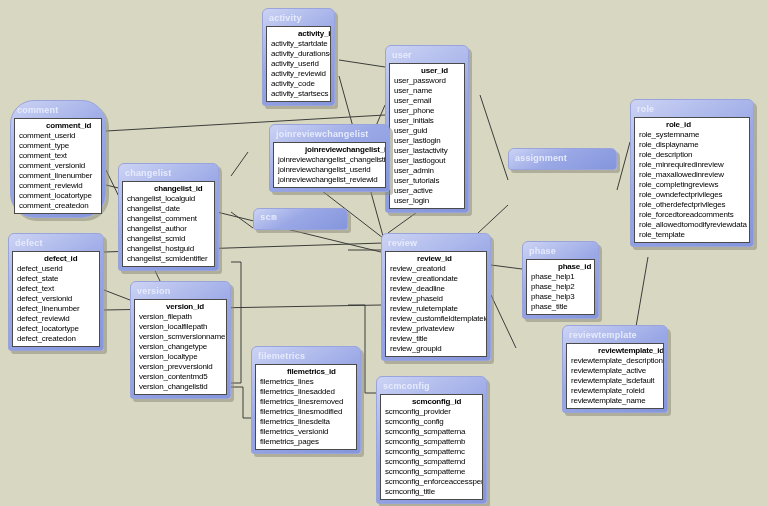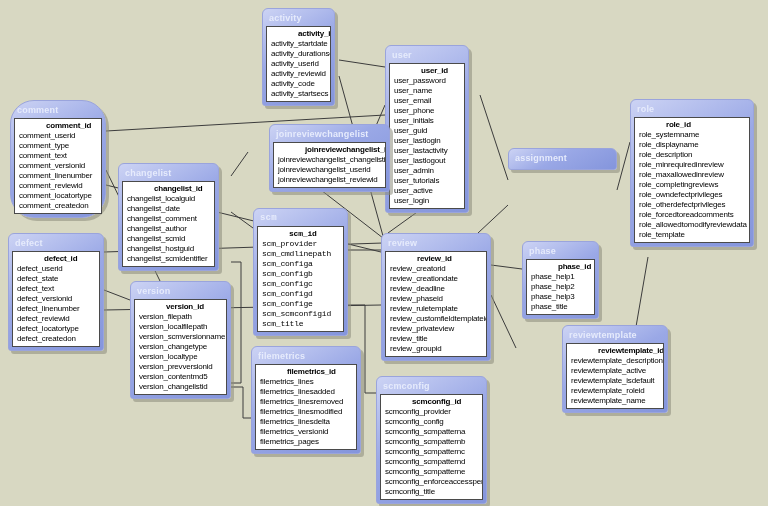--- a/index.html
+++ b/index.html
@@ -126,32 +126,20 @@
           <div class="fld">changelist_date</div>
           <div class="fld">changelist_comment</div>
           <div class="fld">changelist_author</div>
           <div class="fld">changelist_scmid</div>
           <div class="fld">changelist_hostguid</div>
           <div class="fld">changelist_scmidentifier</div>
         </div>
       </div>
       <div class="tbl" style="left: 253px; top: 208px; width: 95px; font-family: Liberation Mono, monospace;">
         <div class="tbl-h">scm</div>
-        <div class="tbl-b">
-          <div class="fld pk">scm_id</div>
-          <div class="fld">scm_provider</div>
-          <div class="fld">scm_cmdlinepath</div>
-          <div class="fld">scm_configa</div>
-          <div class="fld">scm_configb</div>
-          <div class="fld">scm_configc</div>
-          <div class="fld">scm_configd</div>
-          <div class="fld">scm_confige</div>
-          <div class="fld">scm_scmconfigid</div>
-          <div class="fld">scm_title</div>
-        </div>
       </div>
       <div class="tbl" style="left: 508px; top: 148px; width: 109px;">
         <div class="tbl-h">assignment</div>
       </div>
       <div class="tbl" style="left: 630px; top: 99px; width: 124px;">
         <div class="tbl-h">role</div>
         <div class="tbl-b">
           <div class="fld pk">role_id</div>
           <div class="fld">role_systemname</div>
           <div class="fld">role_displayname</div>

